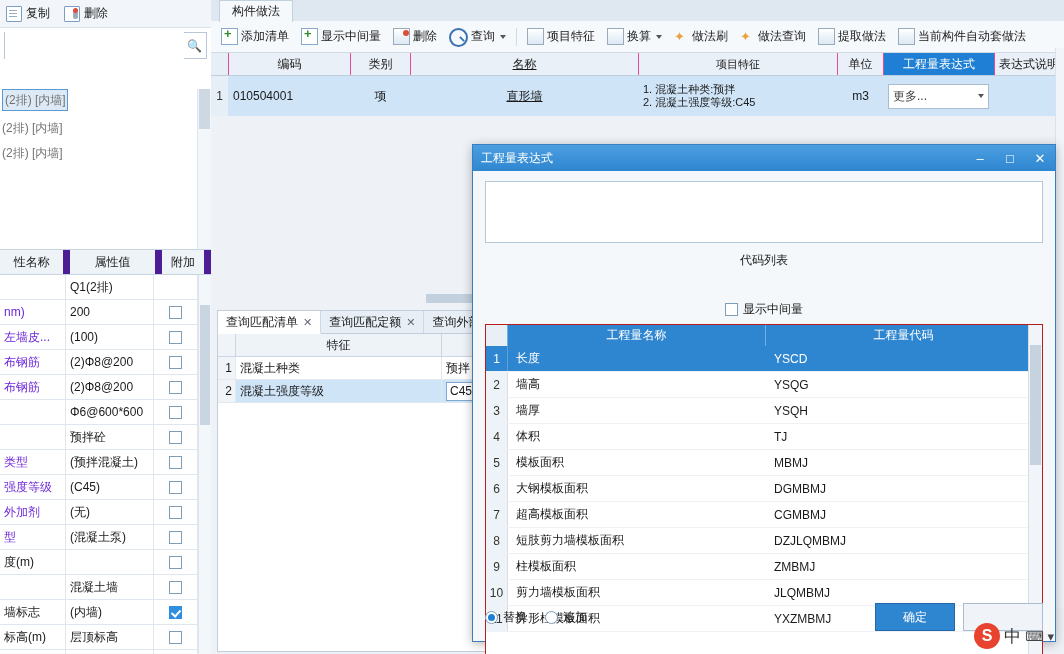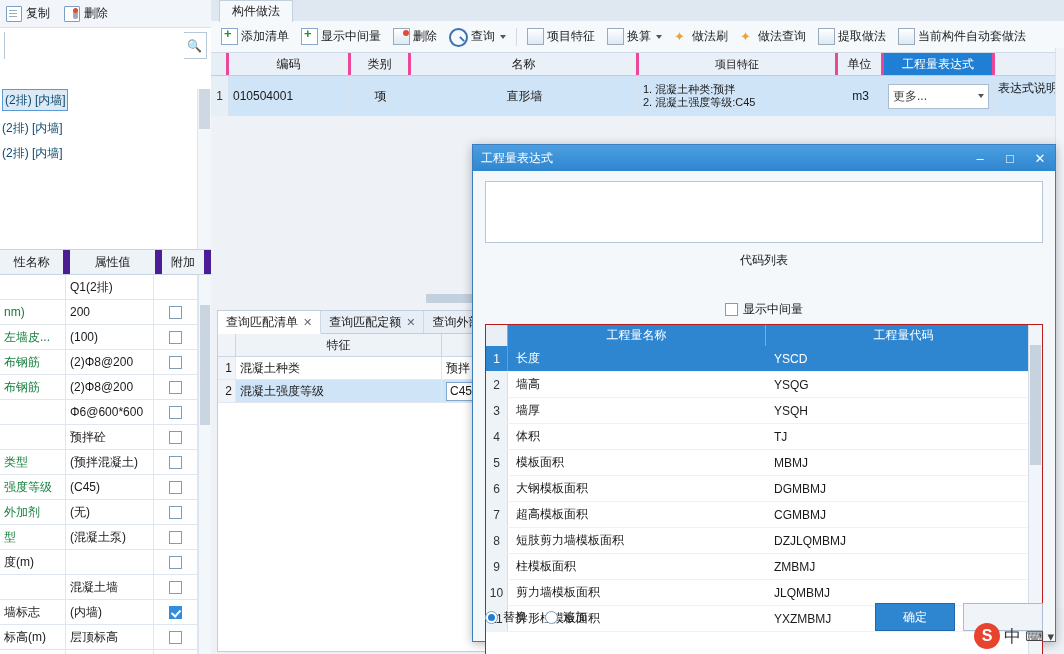--- a/index.html
+++ b/index.html
@@ -16,37 +16,37 @@
   .lp-toolbar{height:27px;background:#f2f6fa;border-bottom:1px solid #d8e2ec;display:flex;align-items:center;padding-left:6px;gap:14px;}
   .lp-btn{display:flex;align-items:center;gap:4px;font-size:12px;color:#222;cursor:pointer;}
   .ic{width:14px;height:14px;display:inline-block;position:relative;flex:0 0 auto;}
   .ic-doc{border:1px solid #7a9ec4;background:#fff;border-radius:1px;}
   .ic-doc:after{content:"";position:absolute;left:2px;top:3px;width:8px;height:1px;background:#9ab;box-shadow:0 3px 0 #9ab,0 6px 0 #9ab;}
   .ic-del:after{content:"";position:absolute;left:8px;top:1px;width:5px;height:5px;background:#e04b3a;border-radius:50%;}
   .lp-search{height:25px;margin:4px 4px 0 4px;border:1px solid #b9c8d8;background:#fff;display:flex;align-items:center;}
   .lp-search input{border:0;outline:0;flex:1;height:100%;padding-left:5px;font-size:12px;}
   .search-ic{width:22px;text-align:center;color:#3b6ea5;font-size:12px;}
   .lp-listarea{margin:8px 0 0 0;height:183px;border-bottom:1px solid #cfd9e4;position:relative;}
-  .lp-row{height:22px;line-height:22px;padding-left:2px;font-size:12px;color:#0c4a6e;}
+  .lp-row{height:22px;line-height:22px;padding-left:2px;font-size:12px;color:#737373;}
   .lp-row.sel{border:1px solid #5b9bd5;background:#ddeaf6;width:66px;box-sizing:border-box;line-height:20px;}
   .lp-scroll{position:absolute;right:0;top:0;width:13px;height:100%;background:#f4f7fa;border-left:1px solid #dde5ee;}
   .lp-scroll .thumb{position:absolute;top:0;left:1px;width:11px;height:40px;background:#cdd8e3;}
 
   
   #prop-grid{position:absolute;left:0;top:249px;width:211px;bottom:0;border-top:1px solid #c6d3e0;}
   .pg-head{display:flex;height:24px;background:#eef3f8;border-bottom:1px solid #c6d3e0;font-size:12px;}
   .pg-head div{display:flex;align-items:center;justify-content:center;border-right:7px solid #4c1d95;height:100%;}
   .pg-c1{width:66px;}
   .pg-c2{width:88px;}
   .pg-c3{width:44px;}
   .pg-body{position:relative;height:calc(100% - 24px);overflow:hidden;}
   .pg-row{display:flex;height:24px;border-bottom:1px solid #dfe6ee;font-size:12px;}
   .pg-row > div{border-right:1px solid #dfe6ee;display:flex;align-items:center;padding-left:4px;box-sizing:border-box;overflow:hidden;white-space:nowrap;}
   .pg-row .pg-c3{justify-content:center;padding-left:0;}
-  .blue{color:#15803d;}
+  .blue{color:#6d28d9;}
   .cbx{width:13px;height:13px;border:1px solid #7f9db9;background:#fff;display:inline-block;box-sizing:border-box;}
   .cbx.on{background:#2f8ee0;border-color:#2f8ee0;position:relative;}
   .cbx.on:after{content:"";position:absolute;left:3px;top:1px;width:4px;height:7px;border:solid #fff;border-width:0 2px 2px 0;transform:rotate(42deg);}
   .pg-vscroll{position:absolute;right:0;top:0;width:12px;height:100%;background:#f4f7fa;border-left:1px solid #dde5ee;}
   .pg-vscroll .thumb{position:absolute;top:30px;left:1px;width:10px;height:120px;background:#c9d5e1;}
 
   
   #main{left:211px;top:0;width:853px;height:654px;background:#eef2f7;}
   .tabstrip{height:21px;background:#dfe7f0;position:relative;}
   .tab-active{position:absolute;left:8px;top:0;height:21px;line-height:21px;padding:0 12px;background:#f6f9fc;border:1px solid #c3d0de;border-bottom:0;font-size:12px;}
@@ -58,32 +58,32 @@
   .gi-x:after{content:"";position:absolute;left:9px;top:1px;width:6px;height:6px;background:#e04b3a;border-radius:50%;}
   .gi-mag{border:2px solid #3b72b0;border-radius:50%;width:9px;height:9px;top:1px;}
   .gi-mag:after{content:"";position:absolute;left:8px;top:8px;width:6px;height:2px;background:#3b72b0;transform:rotate(45deg);}
   .gi-sq{border:1px solid #9ab;background:linear-gradient(#fff,#dce8f3);}
   .gi-star{color:#e8a33d;font-size:13px;line-height:15px;}
   .caret{width:0;height:0;border-left:3px solid transparent;border-right:3px solid transparent;border-top:4px solid #555;margin-left:2px;}
   .sep{width:1px;height:18px;background:#d2dbe5;margin:0 3px;}
 
   
   .gridhead{display:flex;height:22px;background:#eaf0f7;border-bottom:1px solid #bfcddb;font-size:12px;}
-  .gridhead > div{display:flex;align-items:center;justify-content:center;border-right:3px solid #ec4899;height:100%;box-sizing:border-box;text-align:right;}
+  .gridhead > div{display:flex;align-items:center;justify-content:center;border-right:1px solid #ec4899;height:100%;box-sizing:border-box;text-align:right;}
   .gh-sel{background:#1e7fd4;color:#fff;border-right:1px solid #1566ad;}
   .gridrow{display:flex;height:40px;background:#cfe4f7;font-size:12px;}
   .gridrow > div{display:flex;align-items:center;border-right:1px solid #d5e3f0;box-sizing:border-box;padding:0 4px;}
   .c-num{width:18px;justify-content:center;background:#e6eef6;color:#333;}
   .c-code{width:122px;}
   .c-type{width:60px;justify-content:center;}
-  .c-name{width:228px;justify-content:center;}
+  .c-name{width:228px;justify-content:center;text-decoration:underline;}
   .c-feat{width:199px;font-size:11px;line-height:13px;}
   .c-unit{width:46px;justify-content:center;}
   .c-expr{width:111px;}
-  .c-desc{width:auto;flex:1;margin-top:24px;}
+  .c-desc{width:auto;flex:1;}
   .combo{width:101px;height:25px;background:#fff;border:1px solid #a9bcd0;display:flex;align-items:center;justify-content:space-between;padding:0 4px;box-sizing:border-box;font-size:12px;color:#444;}
   .hscroll{position:absolute;left:4px;right:4px;height:9px;background:#e8eef5;}
   .hscroll .thumb{position:absolute;left:0;top:0;width:230px;height:9px;background:#c3d0dd;}
 
   
   #bottom-panel{position:absolute;left:6px;top:310px;width:622px;height:340px;background:#ffffff;border:1px solid #c2cedc;}
   .bp-tabs{display:flex;height:22px;background:#e7eef6;border-bottom:1px solid #c2cedc;font-size:12px;}
   .bp-tab{display:flex;align-items:center;gap:5px;padding:0 8px;border-right:1px solid #cdd9e5;cursor:pointer;}
   .bp-tab.active{background:#fff;border-bottom:1px solid #fff;margin-bottom:-1px;}
   .xmark{font-size:11px;color:#667;}

